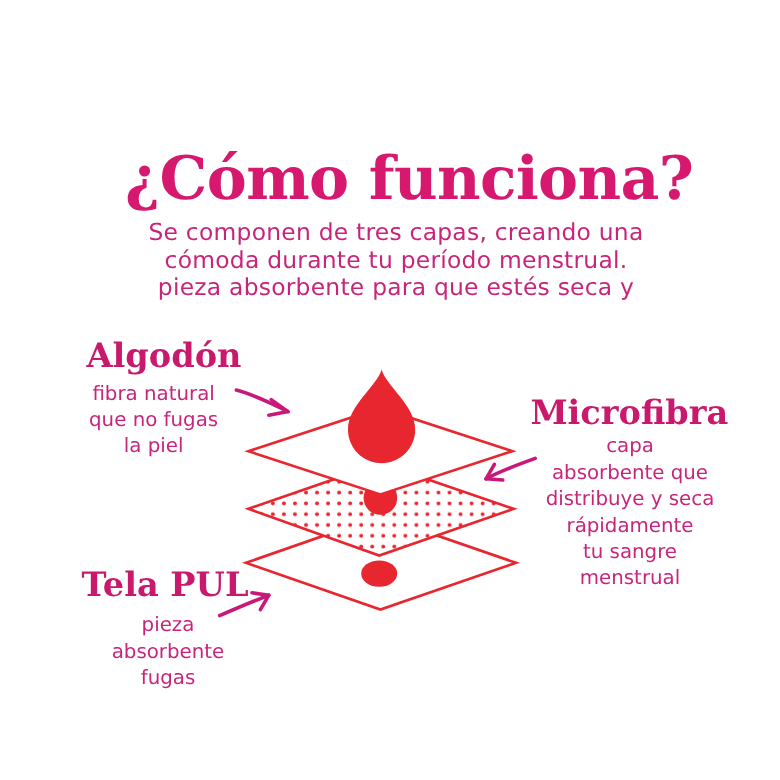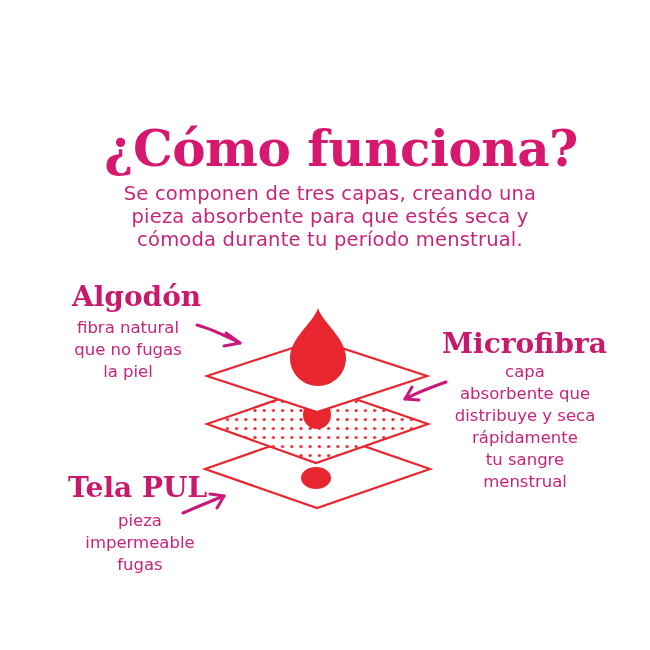--- a/index.html
+++ b/index.html
@@ -26,22 +26,22 @@
   .desc span { display: block; white-space: nowrap; }
   svg.diagram { position: absolute; left: 0; top: 0; }
 </style>
 </head>
 <body>
 
 <h1 class="title">¿Cómo funciona?</h1>
 
 <p class="intro">
   <span>Se componen de tres capas, creando una</span>
+  <span>cómoda durante tu período menstrual.</span>
   <span>pieza absorbente para que estés seca y</span>
-  <span>cómoda durante tu período menstrual.</span>
 </p>
 
 <h2 class="heading" style="left:72px; top:283px;">Algodón</h2>
 <p class="desc" style="left:48px; width:160px; top:317px;">
   <span>fibra natural</span>
   <span>que no fugas</span>
   <span>la piel</span>
 </p>
 
 <h2 class="heading" style="left:442px; top:330px;">Microfibra</h2>
@@ -50,21 +50,21 @@
   <span>absorbente que</span>
   <span>distribuye y seca</span>
   <span>rápidamente</span>
   <span>tu sangre</span>
   <span>menstrual</span>
 </p>
 
 <h2 class="heading" style="left:68px; top:474px;">Tela PUL</h2>
 <p class="desc" style="left:55px; width:170px; top:510px;">
   <span>pieza</span>
-  <span>impermeable</span>
+  <span>absorbente</span>
   <span>fugas</span>
 </p>
 
 <svg class="diagram" width="650" height="650" viewBox="0 0 650 650">
   <defs>
     <pattern id="dots" x="0" y="0" width="18" height="9" patternUnits="userSpaceOnUse">
       <circle cx="4.5" cy="4.5" r="1.6" fill="#e8262f"></circle>
       <circle cx="13.5" cy="4.5" r="1.6" fill="#e8262f"></circle>
     </pattern>
     <pattern id="dotgrid" x="2" y="1" width="9.2" height="9" patternUnits="userSpaceOnUse">

